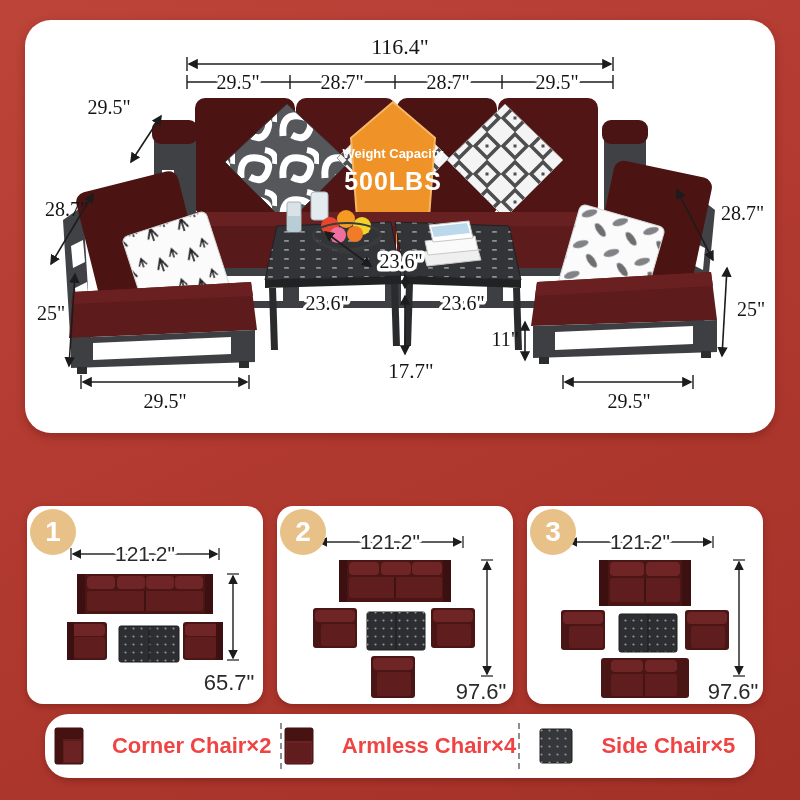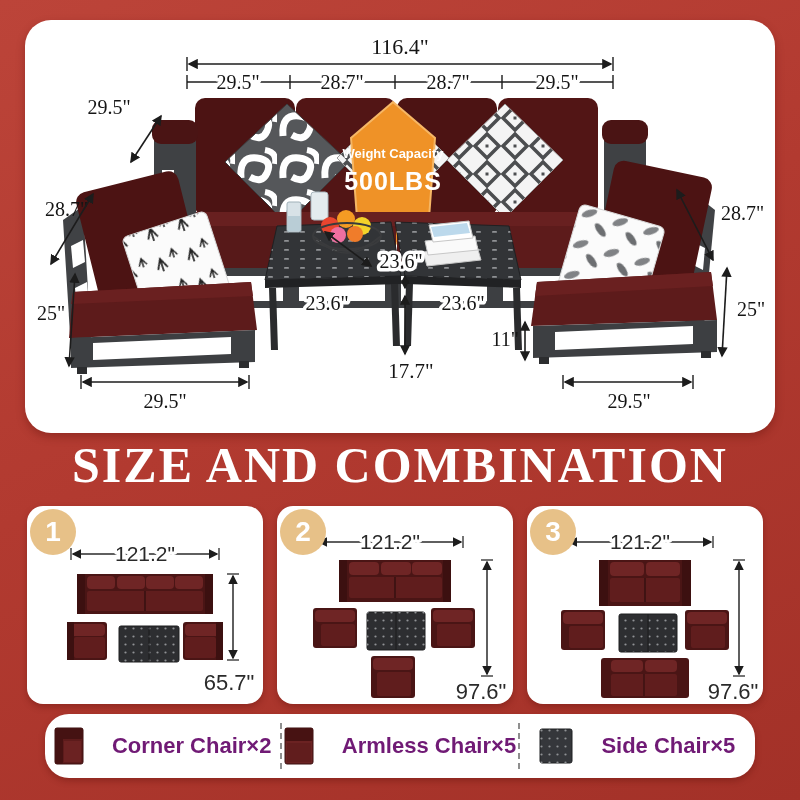--- a/index.html
+++ b/index.html
@@ -15,21 +15,21 @@
   .combos{position:absolute;top:506px;left:27px;width:746px;display:flex;gap:14px;}
   .combo-card{position:relative;width:236px;height:198px;background:#ffffff;
               border-radius:16px;box-shadow:0 3px 6px rgba(90,15,10,.35);}
   .combo-number{position:absolute;left:3px;top:3px;width:46px;height:46px;border-radius:50%;
                 background:#e7c188;color:#ffffff;font-weight:bold;font-size:28px;
                 line-height:46px;text-align:center;z-index:2;}
   .combo-card svg{position:absolute;left:0;top:0;}
   .legend-bar{position:absolute;left:45px;top:714px;width:710px;height:64px;background:#ffffff;
               border-radius:24px;display:flex;align-items:center;box-shadow:0 3px 6px rgba(90,15,10,.35);}
   .legend-item{flex:1;display:flex;align-items:center;justify-content:center;gap:28px;
-               font-weight:bold;font-size:22px;color:#701a75;}
+               font-weight:bold;font-size:22px;color:#ef4444;}
   .legend-sep{width:0;height:46px;border-left:2px dashed #8f8f8f;}
   .dim-serif{font-family:"Liberation Serif",serif;fill:#151515;}
   .dim-sans{font-family:"Liberation Sans",sans-serif;fill:#2a2a2a;}
   .ko{paint-order:stroke;stroke:#ffffff;stroke-width:7px;stroke-linejoin:round;}
   .badge-txt{font-family:"Liberation Sans",sans-serif;fill:#ffffff;font-weight:bold;}
 </style>
 </head>
 <body>
 
 <div class="page">
@@ -253,21 +253,20 @@
       </g>
       <g>
         <line x1="540" y1="362" x2="666" y2="362" stroke="#1c1c1c" stroke-width="1.6" marker-start="url(#arr)" marker-end="url(#arr)"></line>
         <line x1="538" y1="355" x2="538" y2="369" stroke="#1c1c1c" stroke-width="1.4"></line>
         <line x1="668" y1="355" x2="668" y2="369" stroke="#1c1c1c" stroke-width="1.4"></line>
         <text class="dim-serif" x="604" y="388" font-size="20" text-anchor="middle">29.5"</text>
       </g>
     </svg>
   </section>
 
-  <h1 class="heading">SIZE AND COMBINATION</h1>
 
   <div class="combos">
 
     <div class="combo-card">
       <div class="combo-number">1</div>
       <svg width="236" height="198" viewBox="0 0 236 198">
         <line x1="46" y1="48" x2="190" y2="48" stroke="#2a2a2a" stroke-width="1.5" marker-start="url(#arr)" marker-end="url(#arr)"></line>
         <line x1="44" y1="42" x2="44" y2="54" stroke="#2a2a2a" stroke-width="1.3"></line>
         <line x1="192" y1="42" x2="192" y2="54" stroke="#2a2a2a" stroke-width="1.3"></line>
         <text class="dim-sans ko" x="118" y="55" font-size="21" text-anchor="middle">121.2"</text>
@@ -406,21 +405,21 @@
       </svg>
       <span>Corner Chair×2</span>
     </div>
     <div class="legend-sep"></div>
     <div class="legend-item">
       <svg width="30" height="38" viewBox="0 0 30 38">
         <rect x="1" y="1" width="28" height="36" rx="2" fill="#6b2222" stroke="#3a0f0f" stroke-width="1"></rect>
         <rect x="1" y="1" width="28" height="13" rx="2" fill="#471212"></rect>
         <rect x="3" y="16" width="24" height="19" fill="#611d1d"></rect>
       </svg>
-      <span>Armless Chair×5</span>
+      <span>Armless Chair×4</span>
     </div>
     <div class="legend-sep"></div>
     <div class="legend-item">
       <svg width="34" height="36" viewBox="0 0 34 36">
         <rect x="1" y="1" width="32" height="34" rx="2" fill="#35373b" stroke="#1f2022" stroke-width="1"></rect>
         <rect x="1" y="1" width="32" height="34" fill="url(#cdots)"></rect>
       </svg>
       <span>Side Chair×5</span>
     </div>
   </div>

